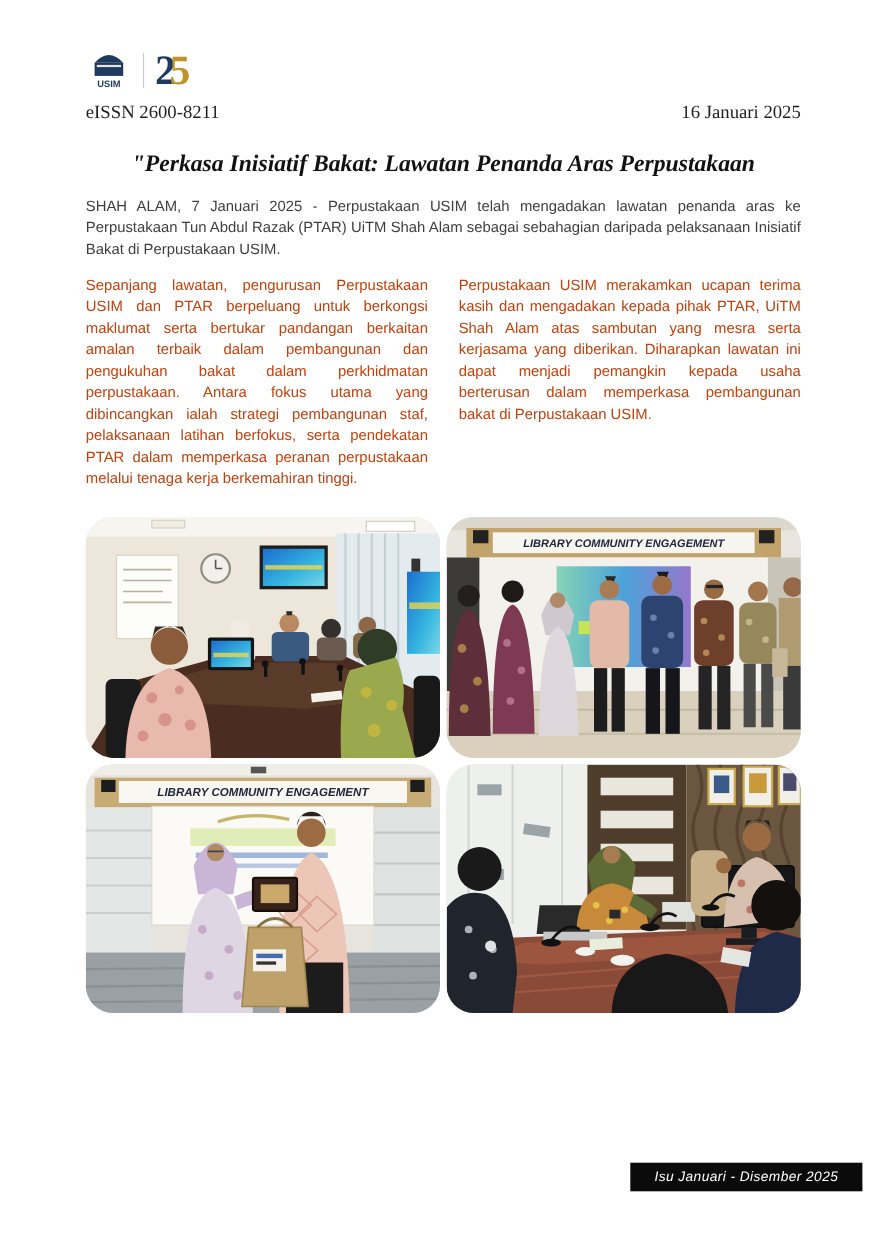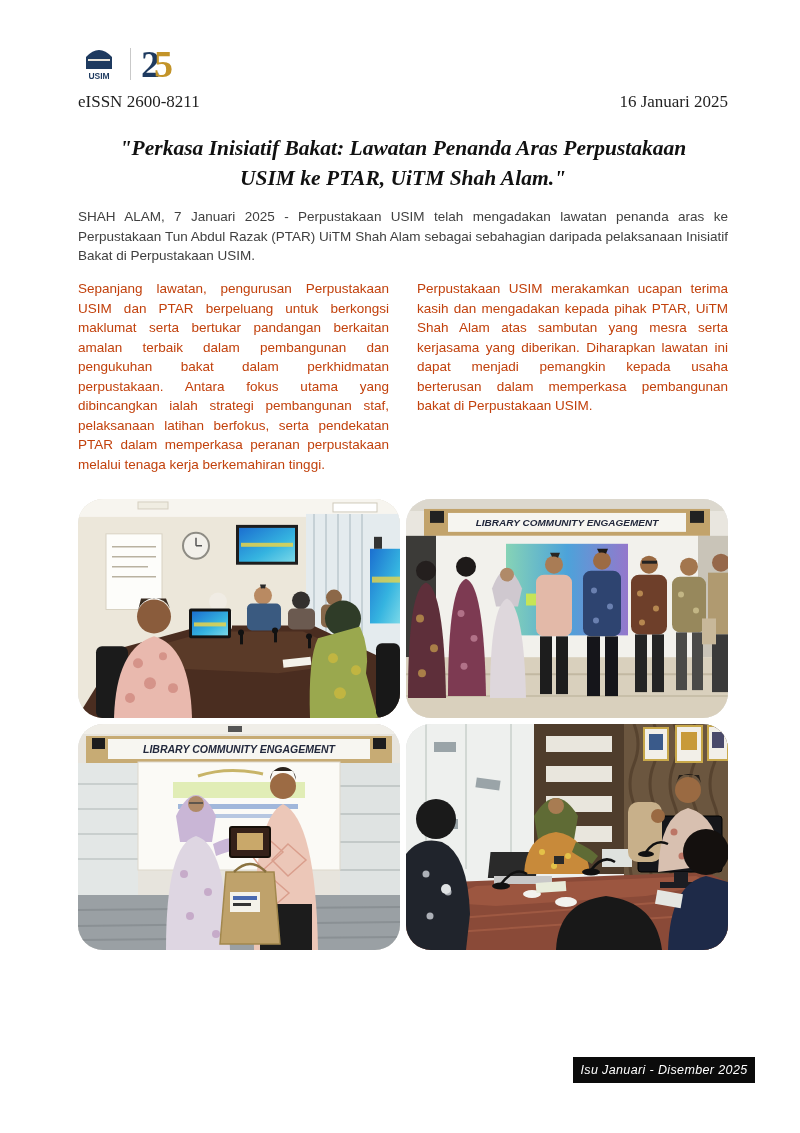--- a/index.html
+++ b/index.html
@@ -32,21 +32,21 @@
   .columns{display:flex;gap:28px;margin-top:8px;min-height:212px;}
   .col{flex:1;font-size:13.5px;line-height:19.5px;color:#c2410c;text-align:justify;}
 
   
   .photo-grid{margin-top:8px;display:grid;grid-template-columns:322px 322px;
     grid-template-rows:219px 226px;gap:6px;}
   .photo{width:100%;height:100%;overflow:hidden;background:#ddd;border-radius:25px;}
   .photo svg{display:block;width:100%;height:100%;}
 
   
-  .issue-badge{position:absolute;left:573px;top:1057px;width:182px;height:26px;
+  .issue-badge{position:absolute;left:573px;top:1057px;width:211px;height:26px;
     background:#0b0b0b;color:#ffffff;display:flex;align-items:center;justify-content:center;
     font-style:italic;font-size:12.5px;letter-spacing:0.03em;}
 </style>
 </head>
 <body>
 
 <div class="page">
 
   <div class="content">
 
@@ -66,21 +66,20 @@
     </div>
 
     <div class="issue-row">
       <span>eISSN 2600-8211</span>
       <span>16 Januari 2025</span>
     </div>
 
     <div class="masthead">
       <div class="headline">
         <div>"Perkasa Inisiatif Bakat: Lawatan Penanda Aras Perpustakaan</div>
-        <div>USIM ke PTAR, UiTM Shah Alam."</div>
       </div>
     </div>
 
     <p class="lead">SHAH ALAM, 7 Januari 2025 - Perpustakaan USIM telah mengadakan lawatan penanda aras ke Perpustakaan Tun Abdul Razak (PTAR) UiTM Shah Alam sebagai sebahagian daripada pelaksanaan Inisiatif Bakat di Perpustakaan USIM.</p>
 
     <div class="columns">
       <div class="col">Sepanjang lawatan, pengurusan Perpustakaan USIM dan PTAR berpeluang untuk berkongsi maklumat serta bertukar pandangan berkaitan amalan terbaik dalam pembangunan dan pengukuhan bakat dalam perkhidmatan perpustakaan. Antara fokus utama yang dibincangkan ialah strategi pembangunan staf, pelaksanaan latihan berfokus, serta pendekatan PTAR dalam memperkasa peranan perpustakaan melalui tenaga kerja berkemahiran tinggi.</div>
       <div class="col">Perpustakaan USIM merakamkan ucapan terima kasih dan mengadakan kepada pihak PTAR, UiTM Shah Alam atas sambutan yang mesra serta kerjasama yang diberikan. Diharapkan lawatan ini dapat menjadi pemangkin kepada usaha berterusan dalam memperkasa pembangunan bakat di Perpustakaan USIM.</div>
     </div>
 

